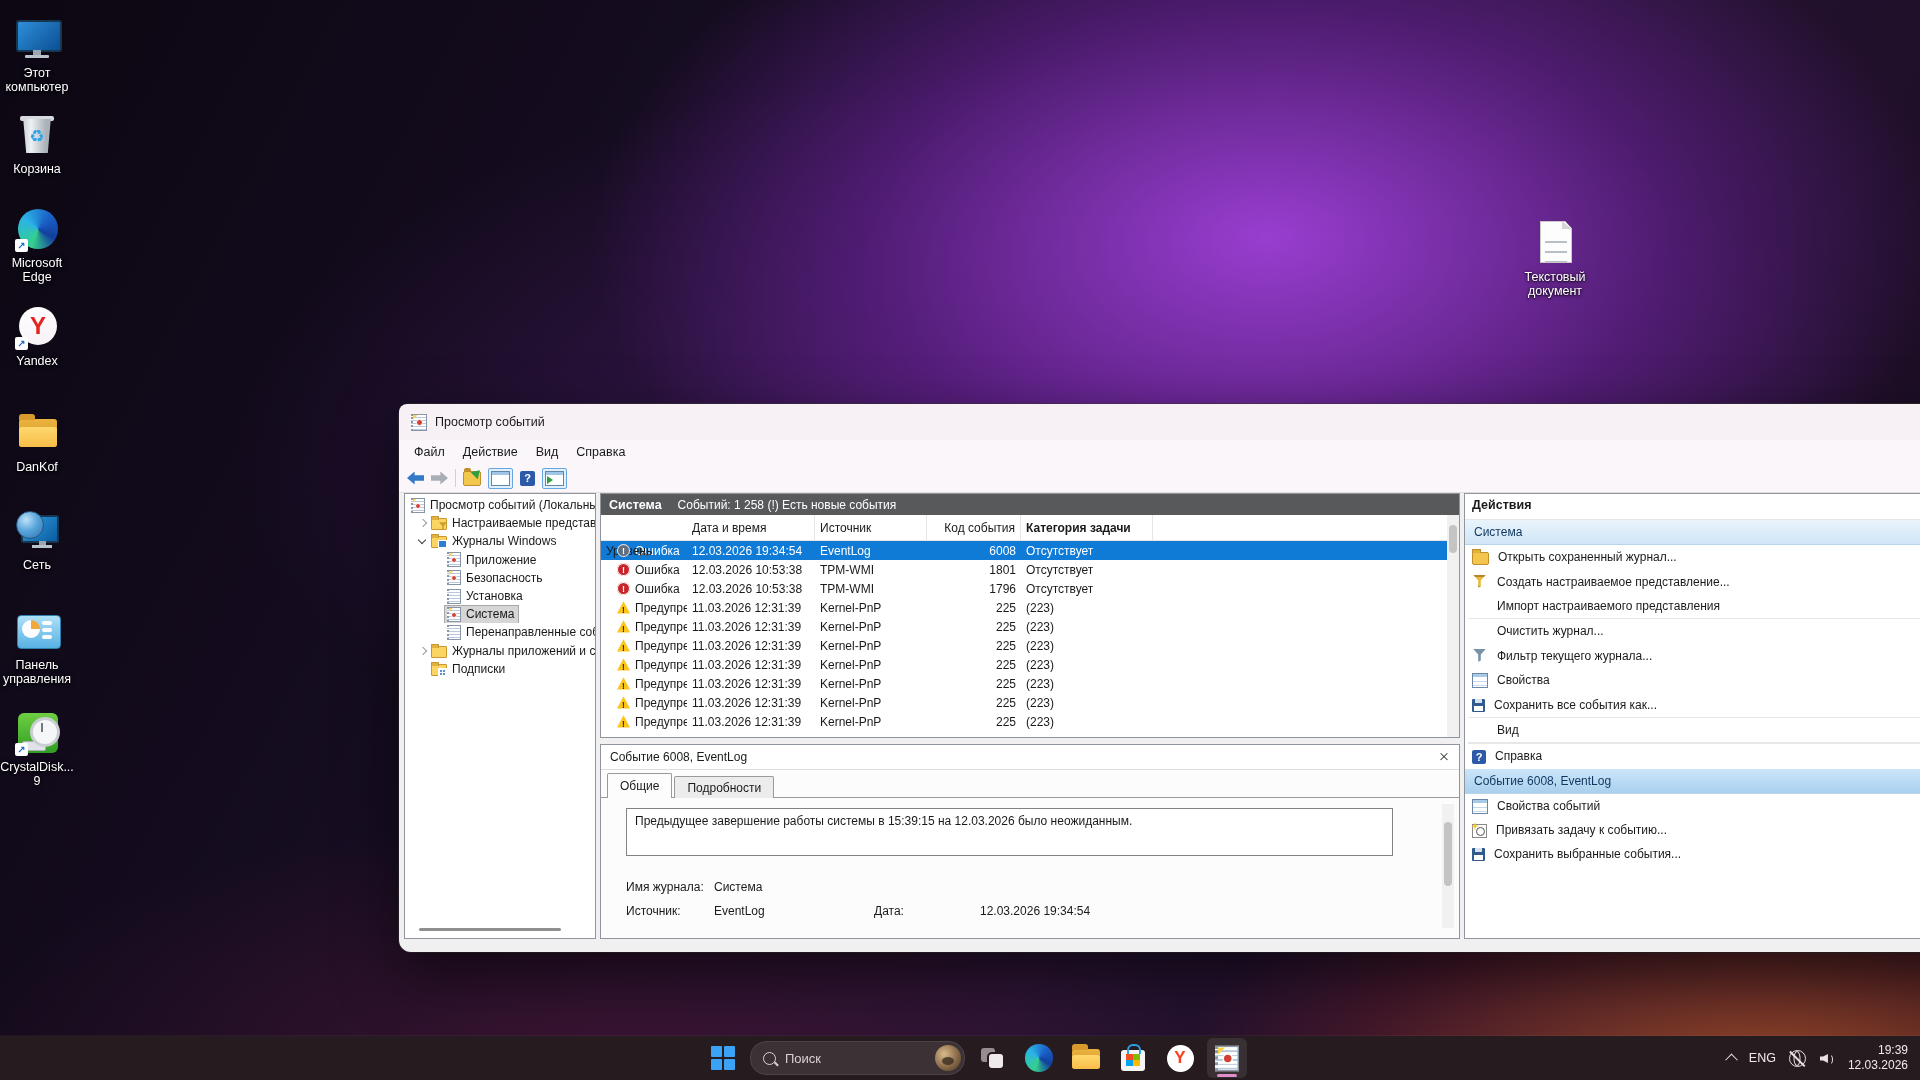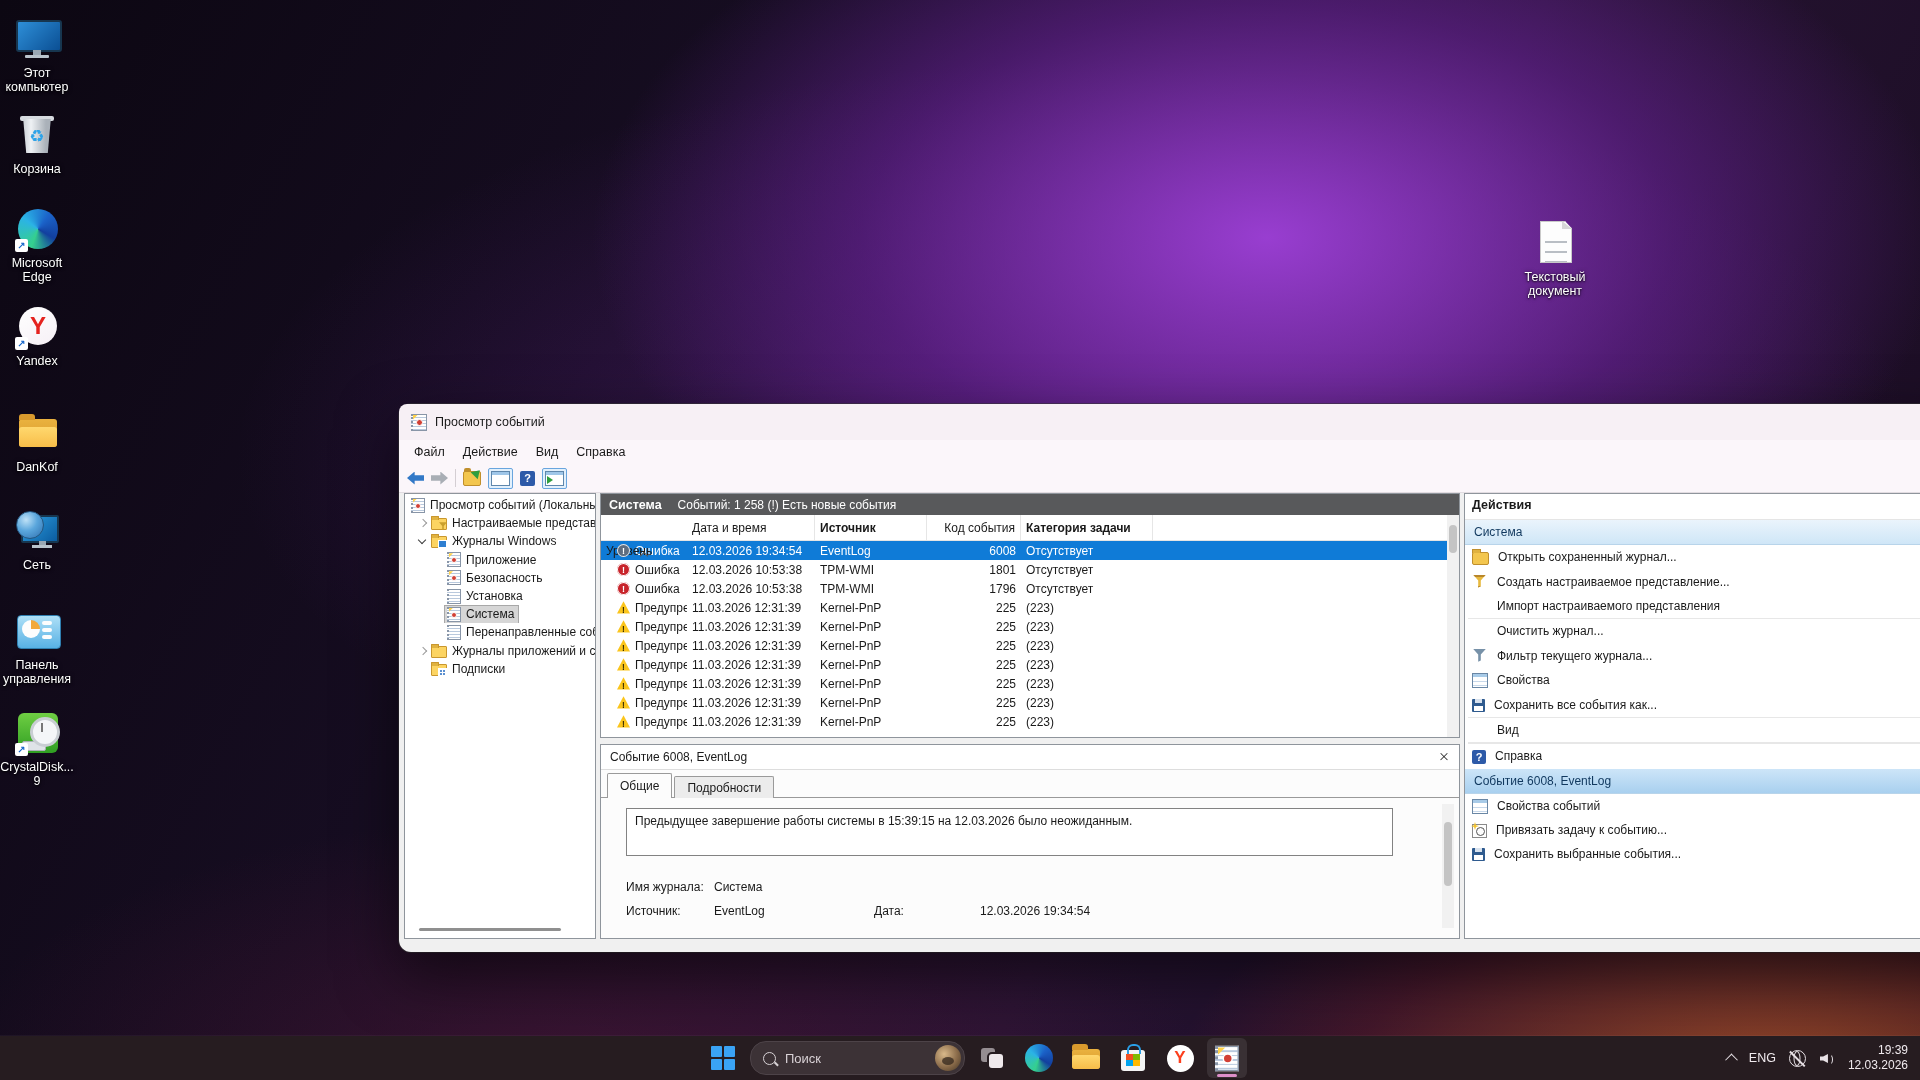--- a/index.html
+++ b/index.html
@@ -455,21 +455,21 @@
             <span>Событий: 1 258 (!) Есть новые события</span>
           </div>
           <div class="lheader" id="list-header">
               <span class="hc" style="width: 86px; margin-top: 36px;">
                 <span class="sort"></span>
                 <span>Уровень</span>
               </span>
               <span class="hc" style="width: 128px;">
                 <span>Дата и время</span>
               </span>
-              <span class="hc" style="width: 112px; font-weight: bold;">
+              <span class="hc" style="width: 112px;">
                 <span>Источник</span>
               </span>
               <span class="hc right" style="width: 94px;">
                 <span>Код события</span>
               </span>
               <span class="hc" style="width: 132px; font-weight: bold;">
                 <span>Категория задачи</span>
               </span>
               <span class="hc" style="flex: 1 1 0%; border-right: none;"></span>
             </div>

